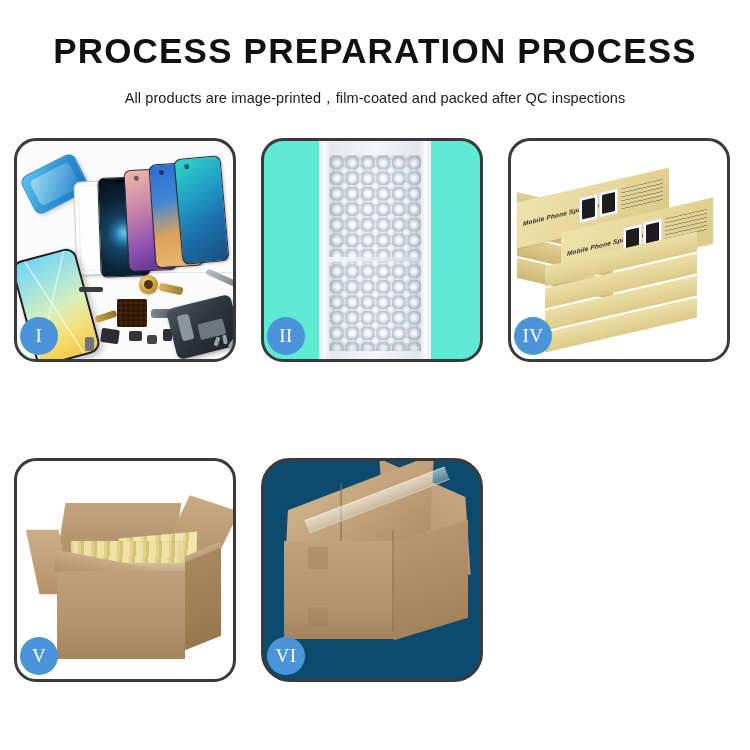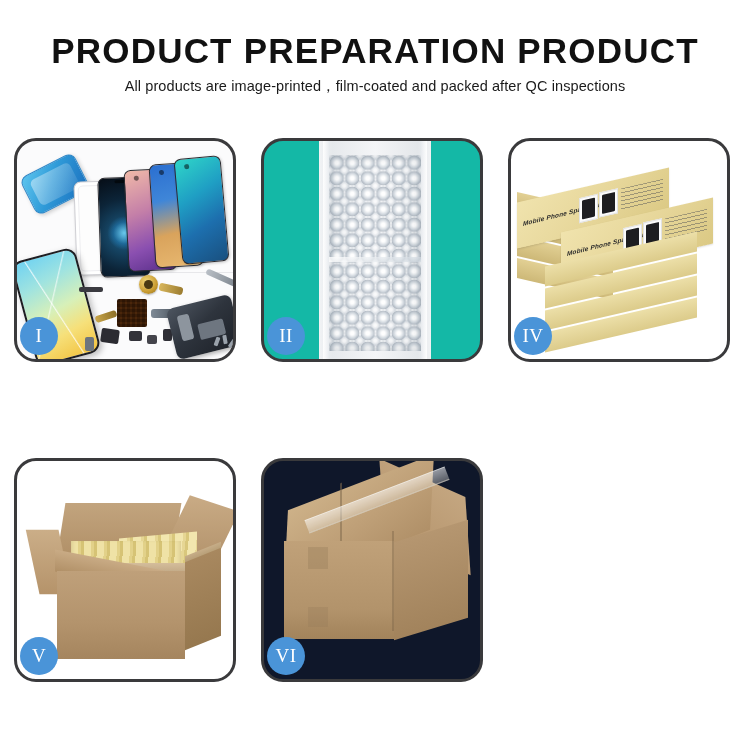--- a/index.html
+++ b/index.html
@@ -38,21 +38,21 @@
     line-height: 42px;
     margin: 0;
     white-space: nowrap;
   }
   .subtitle {
     font-family: "Liberation Sans", sans-serif;
     font-size: 14.5px;
     font-weight: 400;
     color: #1a1a1a;
     line-height: 20px;
-    margin-top: 4px;
+    margin-top: 16px;
     letter-spacing: 0.1px;
     white-space: nowrap;
   }
 
   
   .grid {
     position: absolute;
     top: 138px;
     left: 14px;
     width: 722px;
@@ -192,21 +192,21 @@
     border-radius:2px; background:#6e7680; }
   .pt-tool { left: 128px; top: 2px; width: 34px; height: 6px; border-radius: 3px;
              background: linear-gradient(90deg,#b9bfc6,#7b838c); transform: rotate(24deg); }
   .pt-screws { left: 138px; top: 62px; width: 22px; height: 14px; }
   .pt-screws i { position:absolute; width:4px; height:9px; background:#9aa2ab; border-radius:1px; }
   .pt-screws i:nth-child(1){ left:0;  top:2px; transform:rotate(20deg); }
   .pt-screws i:nth-child(2){ left:8px; top:0;  transform:rotate(-10deg); }
   .pt-screws i:nth-child(3){ left:15px; top:4px; transform:rotate(35deg); }
 
   
-  .p2 { background: #14b8a6; }
+  .p2 { background: #5eead4; }
   .bubble-bag {
     position: absolute; left: 55px; top: 0px; width: 112px; height: 224px;
     background: linear-gradient(90deg,#f1f3f5 0%, #e6e9ec 12%, #f4f5f7 50%, #e4e7ea 88%, #f0f2f4 100%);
   }
   .bubble-core {
     position: absolute; left: 10px; top: 14px; width: 92px; height: 196px;
     background: linear-gradient(90deg,#d8dde2 0%, #c9d0d7 50%, #d5dade 100%);
     background-image:
       radial-gradient(circle at 50% 50%, rgba(255,255,255,.95) 16%, rgba(190,200,210,.55) 44%, rgba(140,152,165,.55) 62%, rgba(255,255,255,0) 68%);
     background-size: 15.5px 15.5px;
@@ -333,21 +333,21 @@
     box-shadow: inset 0 -3px 5px rgba(120,100,50,.3);
   }
   .c5-contents2 {
     position:absolute; left:92px; top:56px; width:78px; height:36px;
     background: repeating-linear-gradient(96deg,
       #f2e6ae 0 8px, #e6d694 8px 11px, #d9c77c 11px 14px);
     transform: skewY(-5deg);
   }
 
   
-  .p6 { background: #0f172a; }
+  .p6 { background: #0c4a6e; border-radius: 29px; }
   .c6 { position:absolute; left:14px; top:18px; width:196px; height:180px; }
   .c6-top {
     position:absolute; left:8px; top:4px; width:146px; height:74px;
     background: linear-gradient(160deg,#cdb188 0%, #bfa078 52%, #b09068 100%);
     transform: skewY(-21deg) skewX(-3deg);
   }
   .c6-top2 {
     position:absolute; left:104px; top:0px; width:86px; height:76px;
     background: linear-gradient(200deg,#c4a680,#b5946c);
     transform: skewY(24deg) skewX(4deg);
@@ -384,21 +384,21 @@
     position:absolute; left:114px; top:52px; width:2px; height:100px;
     background: rgba(120,98,70,.4);
   }
 </style>
 </head>
 <body>
 
 <div class="page">
 
   <div class="header">
-    <div class="title">PRODUCT PREPARATION PRODUCT</div>
+    <div class="title">PROCESS PREPARATION PROCESS</div>
     <div class="subtitle">All products are image-printed，film-coated and packed after QC inspections</div>
   </div>
 
   <div class="grid">
 
     <div class="panel p1">
       <div class="stage">
         <div class="floorline"></div>
 
         <div class="screenprot"></div>

